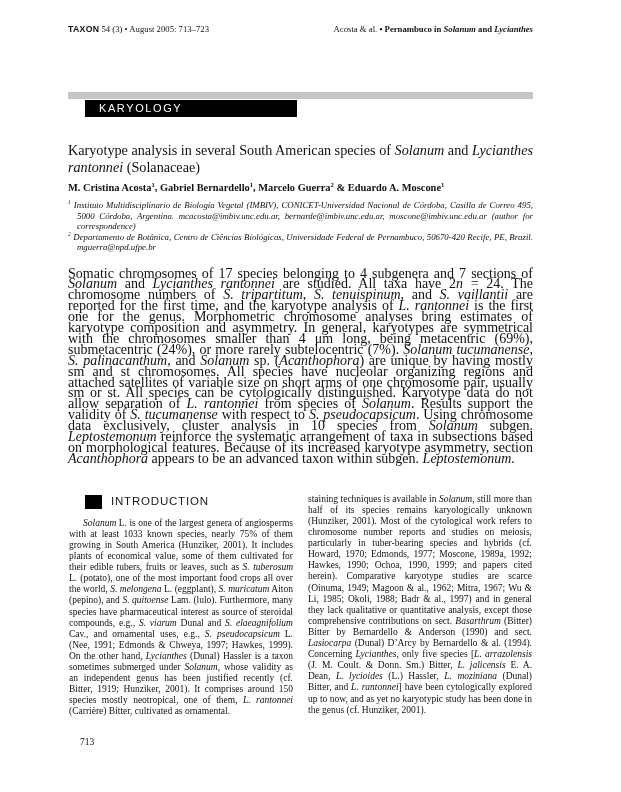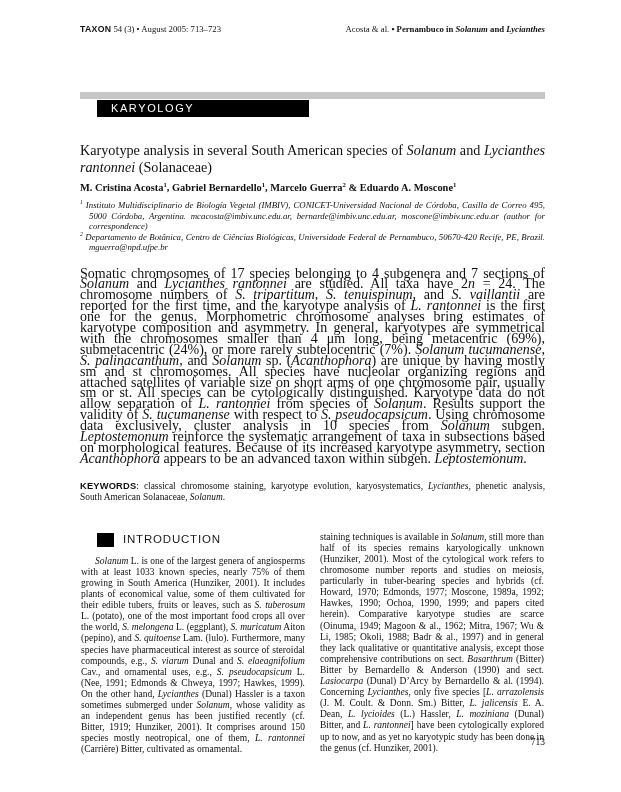--- a/index.html
+++ b/index.html
@@ -5,21 +5,21 @@
   html,body{margin:0;padding:0;background:#e8e8e8;}
   .page{
     position:relative;
     width:621px;height:792px;
     background:#ffffff;
     font-family:"Liberation Serif", serif;
     color:#111;
     overflow:hidden;
     margin:0 auto;
   }
-  .content{position:absolute;left:80px;top:0;width:465px;}
+  .content{position:absolute;left:68px;top:0;width:465px;}
 
   
   .running-header{
     margin-top:24px;
     display:flex;justify-content:space-between;align-items:baseline;
     font-size:8.7px;line-height:11px;
   }
   .rh-left,.rh-right{white-space:nowrap;}
 
   
@@ -70,21 +70,21 @@
     margin:2px 0 9px 17px;
   }
   .intro-square{width:17px;height:14px;background:#000;flex:0 0 auto;}
   .intro-label{
     font-family:"Liberation Sans", sans-serif;
     font-size:11.5px;letter-spacing:.8px;color:#1a1a1a;
   }
 
   .page-number{
     position:absolute;top:737px;left:80px;width:465px;
-    text-align:right;font-size:9.5px;
+    font-size:9.5px;
   }
 
   
   .rt-i{font-style:italic;}
   .rt-b{font-weight:bold;}
   .rt-bi{font-weight:bold;font-style:italic;}
   .rt-sansb{font-family:"Liberation Sans", sans-serif;font-weight:bold;letter-spacing:.3px;}
   .rt-kw{font-family:"Liberation Sans", sans-serif;font-weight:bold;font-size:9.3px;letter-spacing:.2px;}
 </style>
 </head>
@@ -107,21 +107,20 @@
 
     <div class="authors">M. Cristina Acosta<sup>1</sup>, Gabriel Bernardello<sup>1</sup>, Marcelo Guerra<sup>2</sup> &amp; Eduardo A. Moscone<sup>1</sup></div>
 
     <div class="affiliations">
       <div class="affil"><sup>1</sup> Instituto Multidisciplinario de Biología Vegetal (IMBIV), CONICET-Universidad Nacional de Córdoba, Casilla de Correo 495, 5000 Córdoba, Argentina. mcacosta@imbiv.unc.edu.ar, bernarde@imbiv.unc.edu.ar, moscone@imbiv.unc.edu.ar (author for correspondence)</div>
       <div class="affil"><sup>2</sup> Departamento de Botânica, Centro de Ciências Biológicas, Universidade Federal de Pernambuco, 50670-420 Recife, PE, Brazil. mguerra@npd.ufpe.br</div>
     </div>
 
     <div class="abstract">Somatic chromosomes of 17 species belonging to 4 subgenera and 7 sections of <span class="rt-i">Solanum</span> and <span class="rt-i">Lycianthes rantonnei</span> are studied. All taxa have 2<span class="rt-i">n</span> = 24. The chromosome numbers of <span class="rt-i">S. tripartitum</span>, <span class="rt-i">S. tenuispinum</span>, and <span class="rt-i">S. vaillantii</span> are reported for the first time, and the karyotype analysis of <span class="rt-i">L. rantonnei</span> is the first one for the genus. Morphometric chromosome analyses bring estimates of karyotype composition and asymmetry. In general, karyotypes are symmetrical with the chromosomes smaller than 4 μm long, being metacentric (69%), submetacentric (24%), or more rarely subtelocentric (7%). <span class="rt-i">Solanum tucumanense</span>, <span class="rt-i">S. palinacanthum</span>, and <span class="rt-i">Solanum</span> sp. (<span class="rt-i">Acanthophora</span>) are unique by having mostly sm and st chromosomes. All species have nucleolar organizing regions and attached satellites of variable size on short arms of one chromosome pair, usually sm or st. All species can be cytologically distinguished. Karyotype data do not allow separation of <span class="rt-i">L. rantonnei</span> from species of <span class="rt-i">Solanum</span>. Results support the validity of <span class="rt-i">S. tucumanense</span> with respect to <span class="rt-i">S. pseudocapsicum</span>. Using chromosome data exclusively, cluster analysis in 10 species from <span class="rt-i">Solanum</span> subgen. <span class="rt-i">Leptostemonum</span> reinforce the systematic arrangement of taxa in subsections based on morphological features. Because of its increased karyotype asymmetry, section <span class="rt-i">Acanthophora</span> appears to be an advanced taxon within subgen. <span class="rt-i">Leptostemonum</span>.</div>
 
-    <div class="keywords"><span class="rt-kw">KEYWORDS</span>: classical chromosome staining, karyotype evolution, karyosystematics, <span class="rt-i">Lycianthes</span>, phenetic analysis, South American Solanaceae, <span class="rt-i">Solanum</span>.</div>
 
     <div class="columns">
       <div class="col">
         <div class="intro-heading">
           <span class="intro-square"></span>
           <span class="intro-label">INTRODUCTION</span>
         </div>
         <p class="p-indent"><span class="rt-i">Solanum</span> L. is one of the largest genera of angiosperms with at least 1033 known species, nearly 75% of them growing in South America (Hunziker, 2001). It includes plants of economical value, some of them cultivated for their edible tubers, fruits or leaves, such as <span class="rt-i">S. tuberosum</span> L. (potato), one of the most important food crops all over the world, <span class="rt-i">S. melongena</span> L. (eggplant), <span class="rt-i">S. muricatum</span> Aiton (pepino), and <span class="rt-i">S. quitoense</span> Lam. (lulo). Furthermore, many species have pharmaceutical interest as source of steroidal compounds, e.g., <span class="rt-i">S. viarum</span> Dunal and <span class="rt-i">S. elaeagnifolium</span> Cav., and ornamental uses, e.g., <span class="rt-i">S. pseudocapsicum</span> L. (Nee, 1991; Edmonds &amp; Chweya, 1997; Hawkes, 1999). On the other hand, <span class="rt-i">Lycianthes</span> (Dunal) Hassler is a taxon sometimes submerged under <span class="rt-i">Solanum</span>, whose validity as an independent genus has been justified recently (cf. Bitter, 1919; Hunziker, 2001). It comprises around 150 species mostly neotropical, one of them, <span class="rt-i">L. rantonnei</span> (Carrière) Bitter, cultivated as ornamental.</p>
       </div>
       <div class="col">

